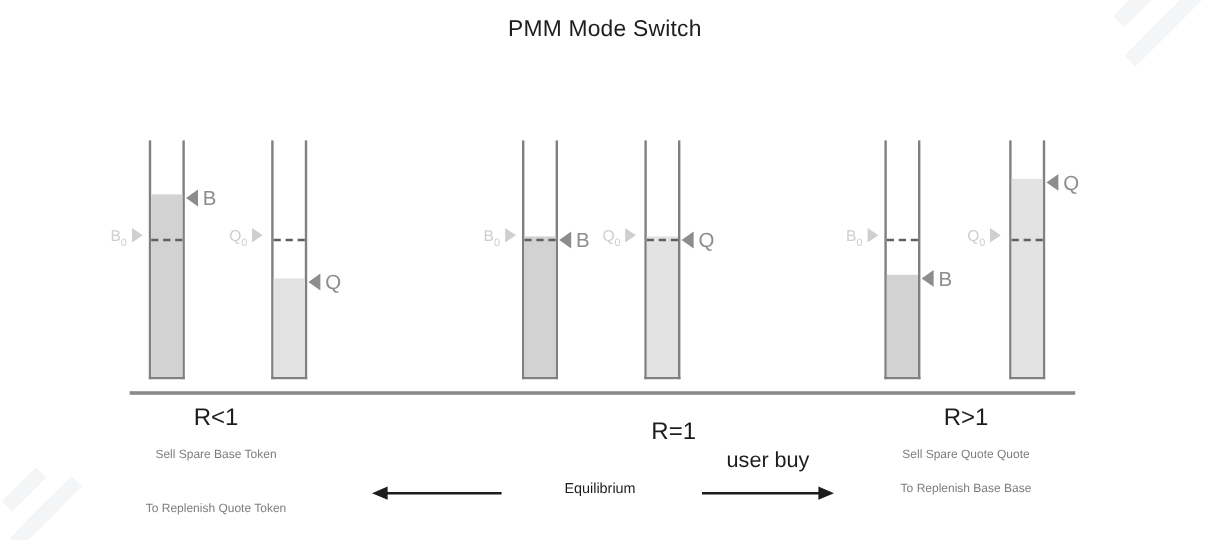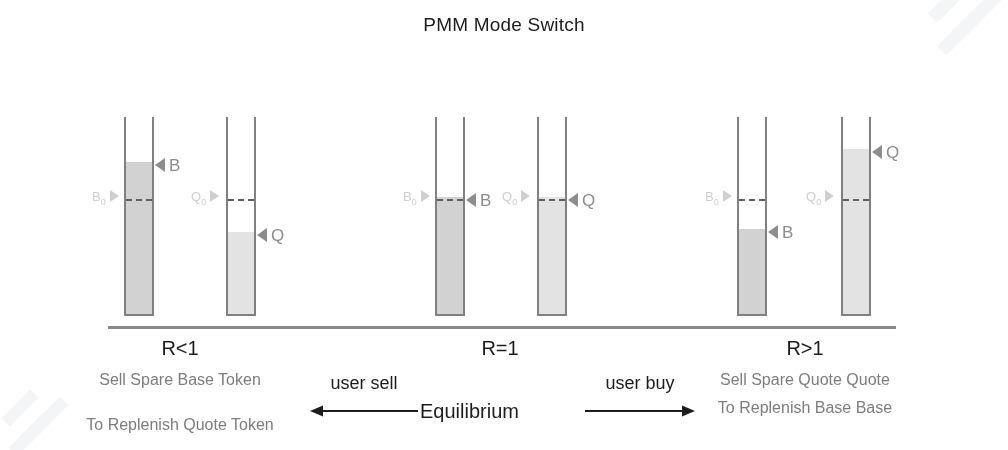--- a/index.html
+++ b/index.html
@@ -126,40 +126,40 @@
   
   .grp-title {
     position: absolute;
     text-align: center;
     font-size: 20px;
     color: #1d1d1f;
   }
   .grp-sub {
     position: absolute;
     text-align: center;
-    font-size: 16px;
+    font-size: 10px;
     color: #7d7d7d;
     line-height: 20px;
   }
 
   
   .flow-label {
     position: absolute;
     text-align: center;
     font-size: 18px;
     color: #1d1d1f;
   }
   .flow-arrow {
     position: absolute;
     height: 12px;
   }
   .eq-label {
     position: absolute;
-    text-align: left;
-    font-size: 20px;
+    text-align: center;
+    font-size: 12px;
     color: #1d1d1f;
   }
 </style>
 </head>
 <body>
 
 <div id="root">
 
   <div class="watermark" style="left:918px;top:-6px;width:90px;height:58px;">
     <div class="wm-bar" style="left:8px;top:2px;width:44px;height:13px;transform:rotate(-45deg);"></div>
@@ -223,21 +223,21 @@
   <div class="ref-row" style="left:502px;top:190px;">
     <span class="ref-label">Q<sub>0</sub></span>
     <span class="tri-right"></span>
   </div>
   <div class="dash-line" style="left:539px;top:199px;width:26px;"></div>
   <div class="lvl-row" style="left:568px;top:190px;">
     <span class="tri-left"></span>
     <span class="lvl-label">Q</span>
   </div>
 
-  <div class="grp-title" style="left:420px;top:337px;width:160px;">R=1</div>
+  <div class="grp-title" style="left:420px;top:349px;width:160px;text-align:right;">R=1</div>
 
   <div class="tube" style="left:737px;top:117px;height:199px;">
     <div class="tube-fill fill-base" style="height:85px;"></div>
   </div>
   <div class="ref-row" style="left:705px;top:190px;">
     <span class="ref-label">B<sub>0</sub></span>
     <span class="tri-right"></span>
   </div>
   <div class="dash-line" style="left:739px;top:199px;width:26px;"></div>
   <div class="lvl-row" style="left:768px;top:222px;">
@@ -257,21 +257,20 @@
     <span class="tri-left"></span>
     <span class="lvl-label">Q</span>
   </div>
 
   <div class="grp-title" style="left:725px;top:337px;width:160px;">R&gt;1</div>
   <div class="grp-sub" style="left:705px;top:370px;width:200px;">Sell Spare Quote Quote</div>
   <div class="grp-sub" style="left:705px;top:398px;width:200px;">To Replenish Base Base</div>
 
   <div id="baseline"></div>
 
-  <div class="flow-label" style="left:294px;top:373px;width:140px;">user sell</div>
   <svg class="flow-arrow" style="left:310px;top:405px;width:110px;" viewBox="0 0 110 12">
     <line x1="10" y1="6" x2="108" y2="6" stroke="#1d1d1f" stroke-width="2"></line>
     <polygon points="0,6 13,0.5 13,11.5" fill="#1d1d1f"></polygon>
   </svg>
 
   <div class="eq-label" style="left:420px;top:400px;width:160px;">Equilibrium</div>
 
   <div class="flow-label" style="left:570px;top:373px;width:140px;">user buy</div>
   <svg class="flow-arrow" style="left:585px;top:405px;width:110px;" viewBox="0 0 110 12">
     <line x1="0" y1="6" x2="98" y2="6" stroke="#1d1d1f" stroke-width="2"></line>

